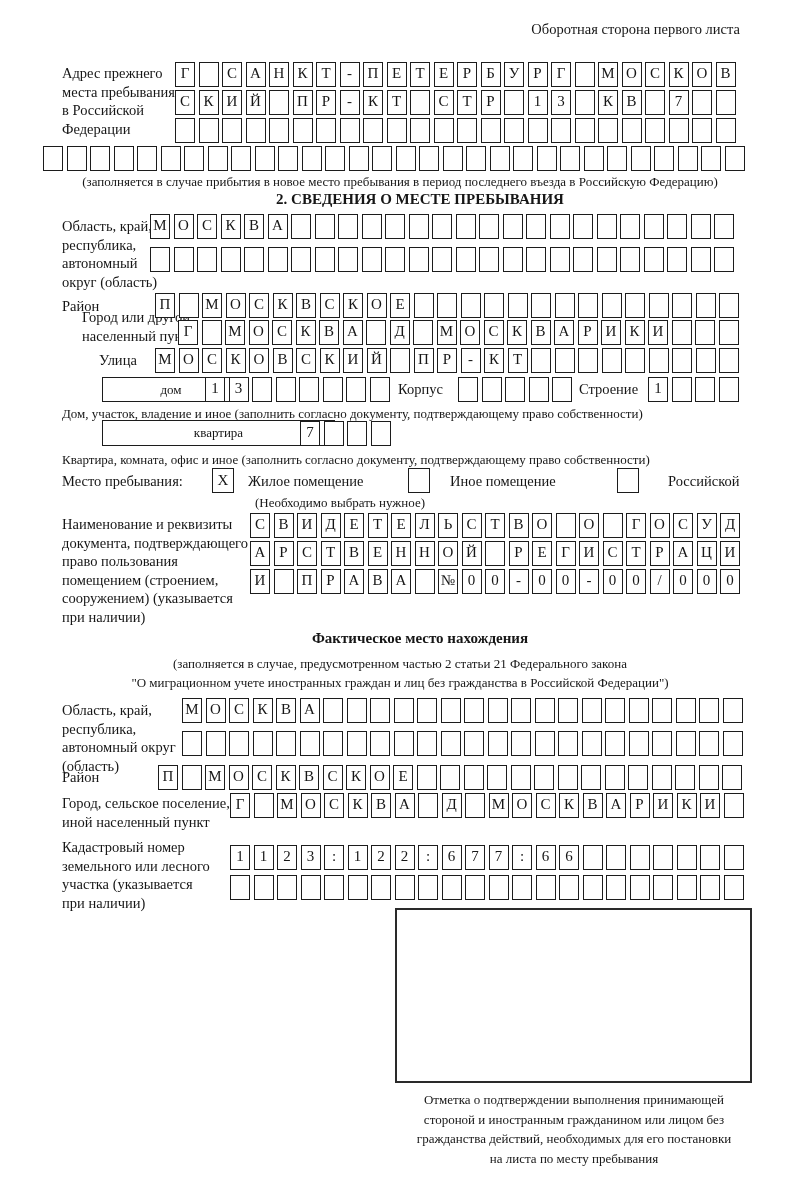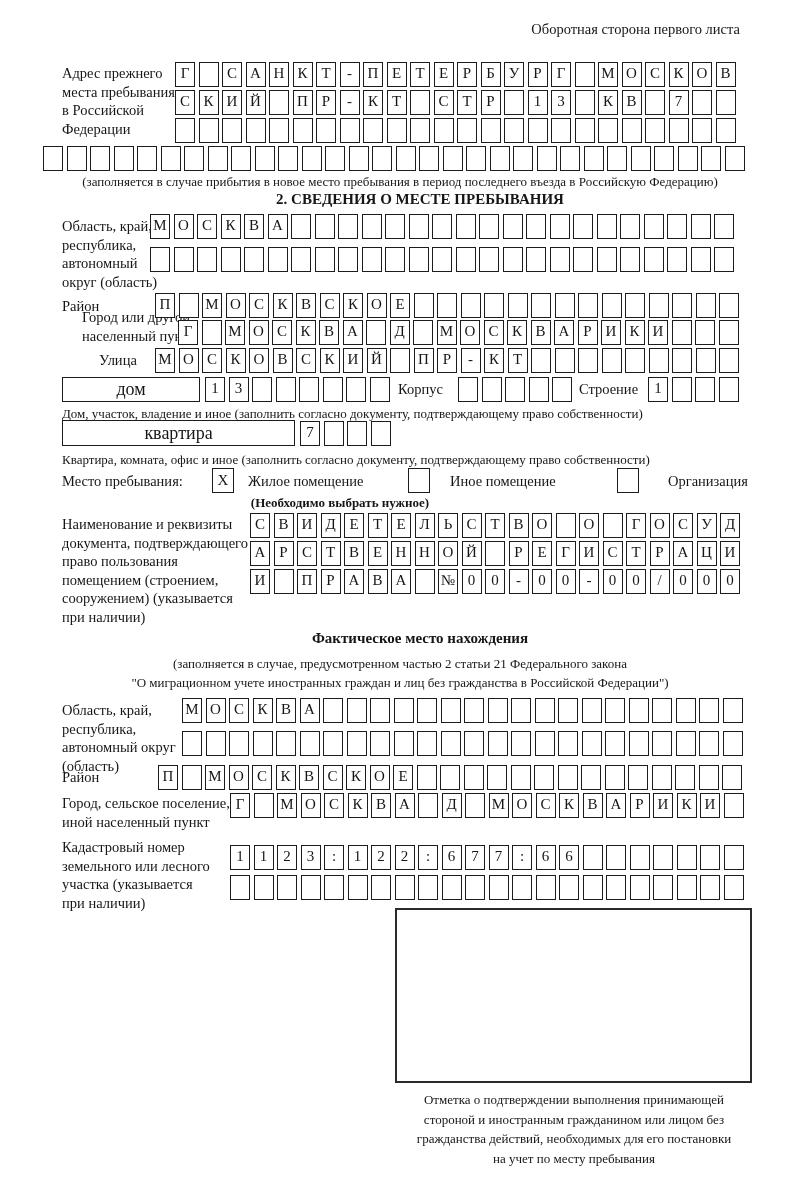--- a/index.html
+++ b/index.html
@@ -7,21 +7,21 @@
        font-family:"Liberation Serif","DejaVu Serif",serif;color:#161616;}
   .abs{position:absolute;}
   .lbl{font-size:14.5px;line-height:1.28;white-space:pre-line;}
   .cap{font-size:13px;}
   .title{font-size:15px;font-weight:bold;text-align:center;width:100%;padding-left:20px;}
   .center{text-align:center;width:100%;}
   .cellrow{position:absolute;display:flex;gap:3.5px;}
   .cell{box-sizing:border-box;width:20px;height:25px;border:1.6px solid #1c1c1c;
         background:#fff;font-size:15px;line-height:21px;text-align:center;}
   .widebox{box-sizing:border-box;border:1.6px solid #1c1c1c;background:#fff;
-        font-size:18px;text-align:center;display:flex;align-items:center;justify-content:center;}
+        font-size:13px;text-align:center;display:flex;align-items:center;justify-content:center;margin-left:40px;}
   .chkbox{box-sizing:border-box;width:22px;height:25px;border:1.6px solid #1c1c1c;
         font-size:15px;line-height:22px;text-align:center;background:#fff;}
   .stamp{box-sizing:border-box;border:2px solid #2a2a2a;background:#fff;}
   .pre{white-space:pre-line;}
 </style>
 </head>
 <body>
 
 <div class="abs lbl" style="top:20px;right:60px;">Оборотная сторона первого листа</div>
 
@@ -49,22 +49,22 @@
 
 <div class="abs widebox" style="left:62px;top:420px;width:233px;height:26px;">квартира</div>
 <div class="abs cap" style="left:62px;top:452px;">Квартира, комната, офис и иное (заполнить согласно документу, подтверждающему право собственности)</div>
 
 <div class="abs lbl" style="left:62px;top:472px;">Место пребывания:</div>
 <div class="abs chkbox" style="left:212px;top:468px;">X</div>
 <div class="abs lbl" style="left:248px;top:472px;text-align:center;">Жилое помещение</div>
 <div class="abs chkbox" style="left:408px;top:468px;"></div>
 <div class="abs lbl" style="left:450px;top:472px;">Иное помещение</div>
 <div class="abs chkbox" style="left:617px;top:468px;"></div>
-<div class="abs lbl" style="left:668px;top:472px;">Организация</div>
-<div class="abs cap" style="left:180px;top:495px;width:320px;text-align:center;font-weight:bold;">(Необходимо выбрать нужное)</div>
+<div class="abs lbl" style="left:668px;top:472px;">Российской</div>
+<div class="abs cap" style="left:180px;top:495px;width:320px;text-align:center;">(Необходимо выбрать нужное)</div>
 
 <div class="abs lbl" style="left:62px;top:515px;width:200px;">Наименование и реквизиты
 документа, подтверждающего
 право пользования
 помещением (строением,
 сооружением) (указывается
 при наличии)</div>
 
 <div class="abs title" style="top:630px;left:0;">Фактическое место нахождения</div>
 <div class="abs cap center" style="top:656px;left:0;">(заполняется в случае, предусмотренном частью 2 статьи 21 Федерального закона</div>
@@ -79,21 +79,21 @@
 иной населенный пункт</div>
 <div class="abs lbl" style="left:62px;top:838px;width:180px;">Кадастровый номер
 земельного или лесного
 участка (указывается
 при наличии)</div>
 
 <div class="abs stamp" style="left:395px;top:908px;width:357px;height:175px;"></div>
 <div class="abs cap pre" style="left:368px;top:1090px;width:412px;text-align:center;font-size:13px;line-height:1.5;">Отметка о подтверждении выполнения принимающей
 стороной и иностранным гражданином или лицом без
 гражданства действий, необходимых для его постановки
-на учет по месту пребывания</div>
+на листа по месту пребывания</div>
 
 <div class="cellrow" style="left: 175px; top: 62px;">
     <div class="cell">Г</div>
     <div class="cell"></div>
     <div class="cell">С</div>
     <div class="cell">А</div>
     <div class="cell">Н</div>
     <div class="cell">К</div>
     <div class="cell">Т</div>
     <div class="cell">-</div>

